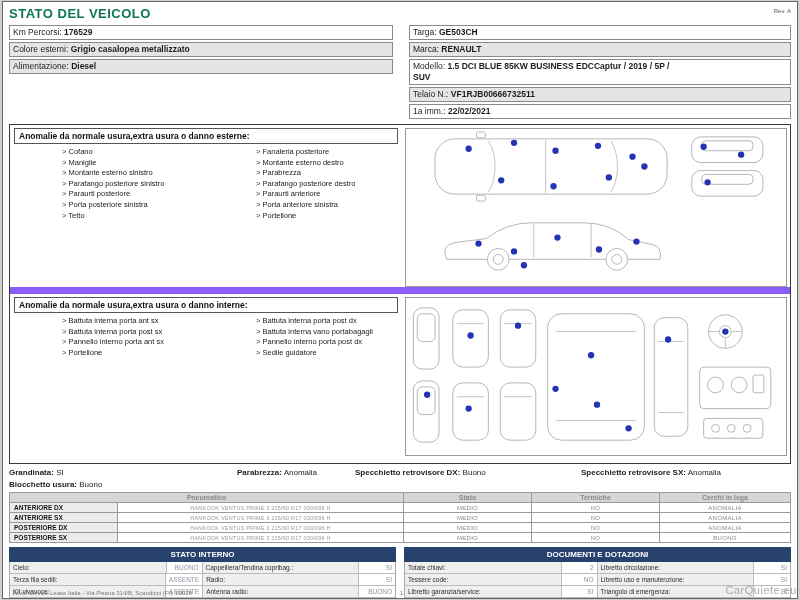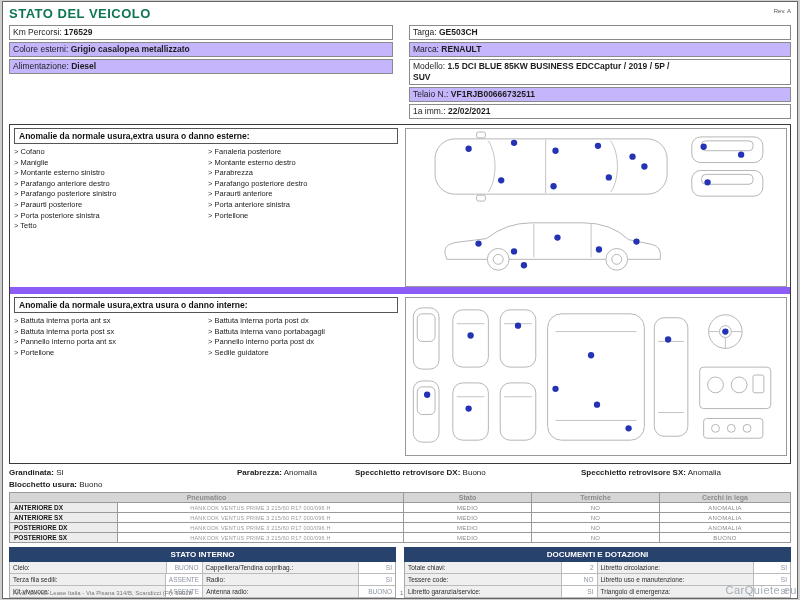--- a/index.html
+++ b/index.html
@@ -10,31 +10,31 @@
     background:#fff; border:1px solid #666; padding:4px 6px; overflow:hidden;
   }
   .title-row { display:flex; justify-content:space-between; align-items:flex-start; height:15px; }
   .title { font-size:13px; font-weight:bold; letter-spacing:.5px; color:var(--accent-green,#0e7655); }
   .rev { font-size:6px; color:#555; margin-top:2px; }
 
   .info-grid { display:flex; gap:16px; margin-top:4px; }
   .info-col.left { flex:0 0 384px; }
   .info-col.right { flex:1; }
   .info-row { border:1px solid #8a8a8a; font-size:8.5px; line-height:11px; padding:1px 3px; margin-bottom:2px; color:#1d1d1d; background:#fff; }
-  .info-row.shaded { background:#c4b5fd; }
+  .info-row.shaded { background:#e5e5e5; }
   .info-row.wide { padding-right:110px; }
   .info-row .val { font-weight:bold; }
 
   .main-box { border:1px solid #3a3a3a; margin-top:3px; height:340px; }
   .anom-section { position:relative; height:169px; padding:3px 4px; }
   .anom-section.exterior { border-bottom:7px solid #8b5cf6; }
   .anom-header { width:384px; border:1px solid #555; font-size:8.5px; font-weight:bold; color:#111; padding:2px 4px; margin-bottom:3px; }
   .anom-cols { display:flex; width:388px; }
   .anom-col { width:194px; font-size:7.5px; line-height:10.6px; color:#222; }
-  .anom-item { padding-left:9px; text-indent:-9px; }
+  .anom-item { padding-left:9px; text-indent:-9px;margin-left:48px; }
   [data-name="interior-anomalies-col2"] .anom-item { max-width:126px; }
   .arrow { color:#333; }
 
   .diagram-box { position:absolute; top:3px; right:3px; width:382px; height:159px; border:1px solid #999; background:#fff; }
   .diagram-box svg { width:100%; height:100%; display:block; }
   .sketch { stroke:#b5b5b5; fill:#fff; stroke-width:1; }
   .sketch-line { stroke:#c2c2c2; fill:none; stroke-width:1; }
 
   .summary { margin-top:4px; font-size:8px; color:#1d1d1d; }
   .summary-line { display:flex; margin-bottom:3px; }
@@ -92,21 +92,20 @@
 
   <div class="main-box" data-name="anomalies-box">
 
     <section class="anom-section exterior" data-name="exterior-anomalies-section">
       <div class="anom-header" data-name="exterior-anomalies-header">Anomalie da normale usura,extra usura o danno esterne:</div>
       <div class="anom-cols">
         <div class="anom-col" data-name="exterior-anomalies-col1">
             <div class="anom-item" data-name="anomaly-item"><span class="arrow" data-name="bullet-icon">&gt;</span> Cofano</div>
             <div class="anom-item" data-name="anomaly-item"><span class="arrow" data-name="bullet-icon">&gt;</span> Maniglie</div>
             <div class="anom-item" data-name="anomaly-item"><span class="arrow" data-name="bullet-icon">&gt;</span> Montante esterno sinistro</div>
-            <div class="anom-item" data-name="anomaly-item"><span class="arrow" data-name="bullet-icon">&gt;</span> Parafango anteriore destro</div>
             <div class="anom-item" data-name="anomaly-item"><span class="arrow" data-name="bullet-icon">&gt;</span> Parafango posteriore sinistro</div>
             <div class="anom-item" data-name="anomaly-item"><span class="arrow" data-name="bullet-icon">&gt;</span> Paraurti posteriore</div>
             <div class="anom-item" data-name="anomaly-item"><span class="arrow" data-name="bullet-icon">&gt;</span> Porta posteriore sinistra</div>
             <div class="anom-item" data-name="anomaly-item"><span class="arrow" data-name="bullet-icon">&gt;</span> Tetto</div>
           </div>
         <div class="anom-col" data-name="exterior-anomalies-col2">
             <div class="anom-item" data-name="anomaly-item"><span class="arrow" data-name="bullet-icon">&gt;</span> Fanaleria posteriore</div>
             <div class="anom-item" data-name="anomaly-item"><span class="arrow" data-name="bullet-icon">&gt;</span> Montante esterno destro</div>
             <div class="anom-item" data-name="anomaly-item"><span class="arrow" data-name="bullet-icon">&gt;</span> Parabrezza</div>
             <div class="anom-item" data-name="anomaly-item"><span class="arrow" data-name="bullet-icon">&gt;</span> Parafango posteriore destro</div>

